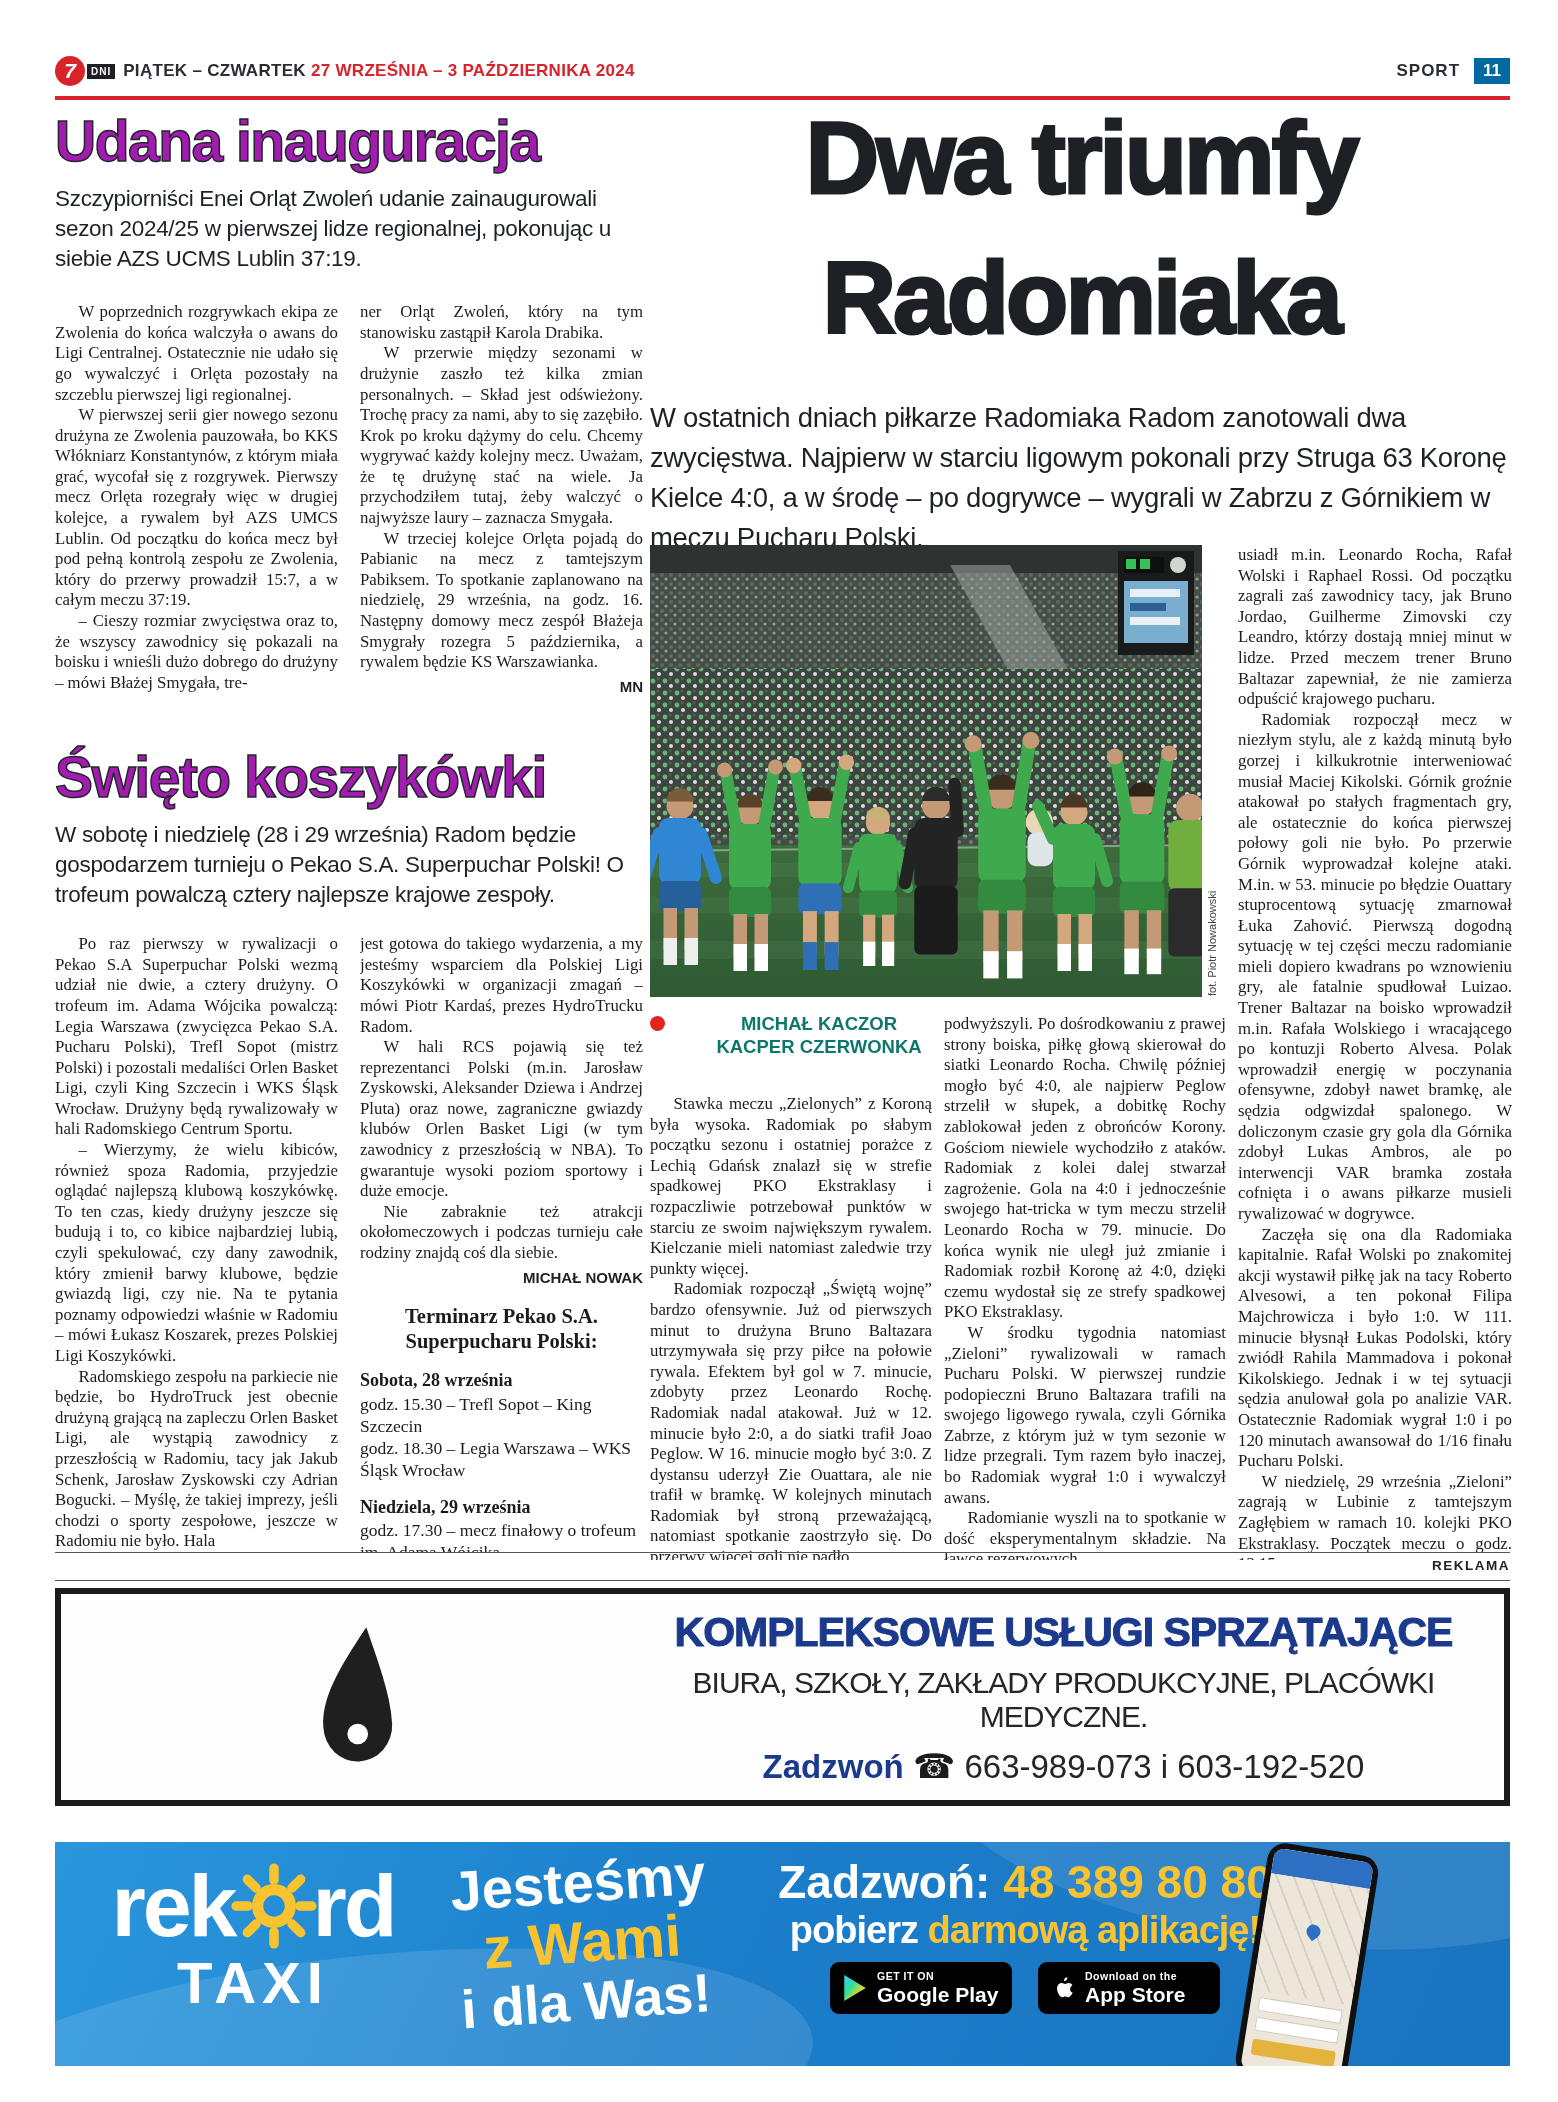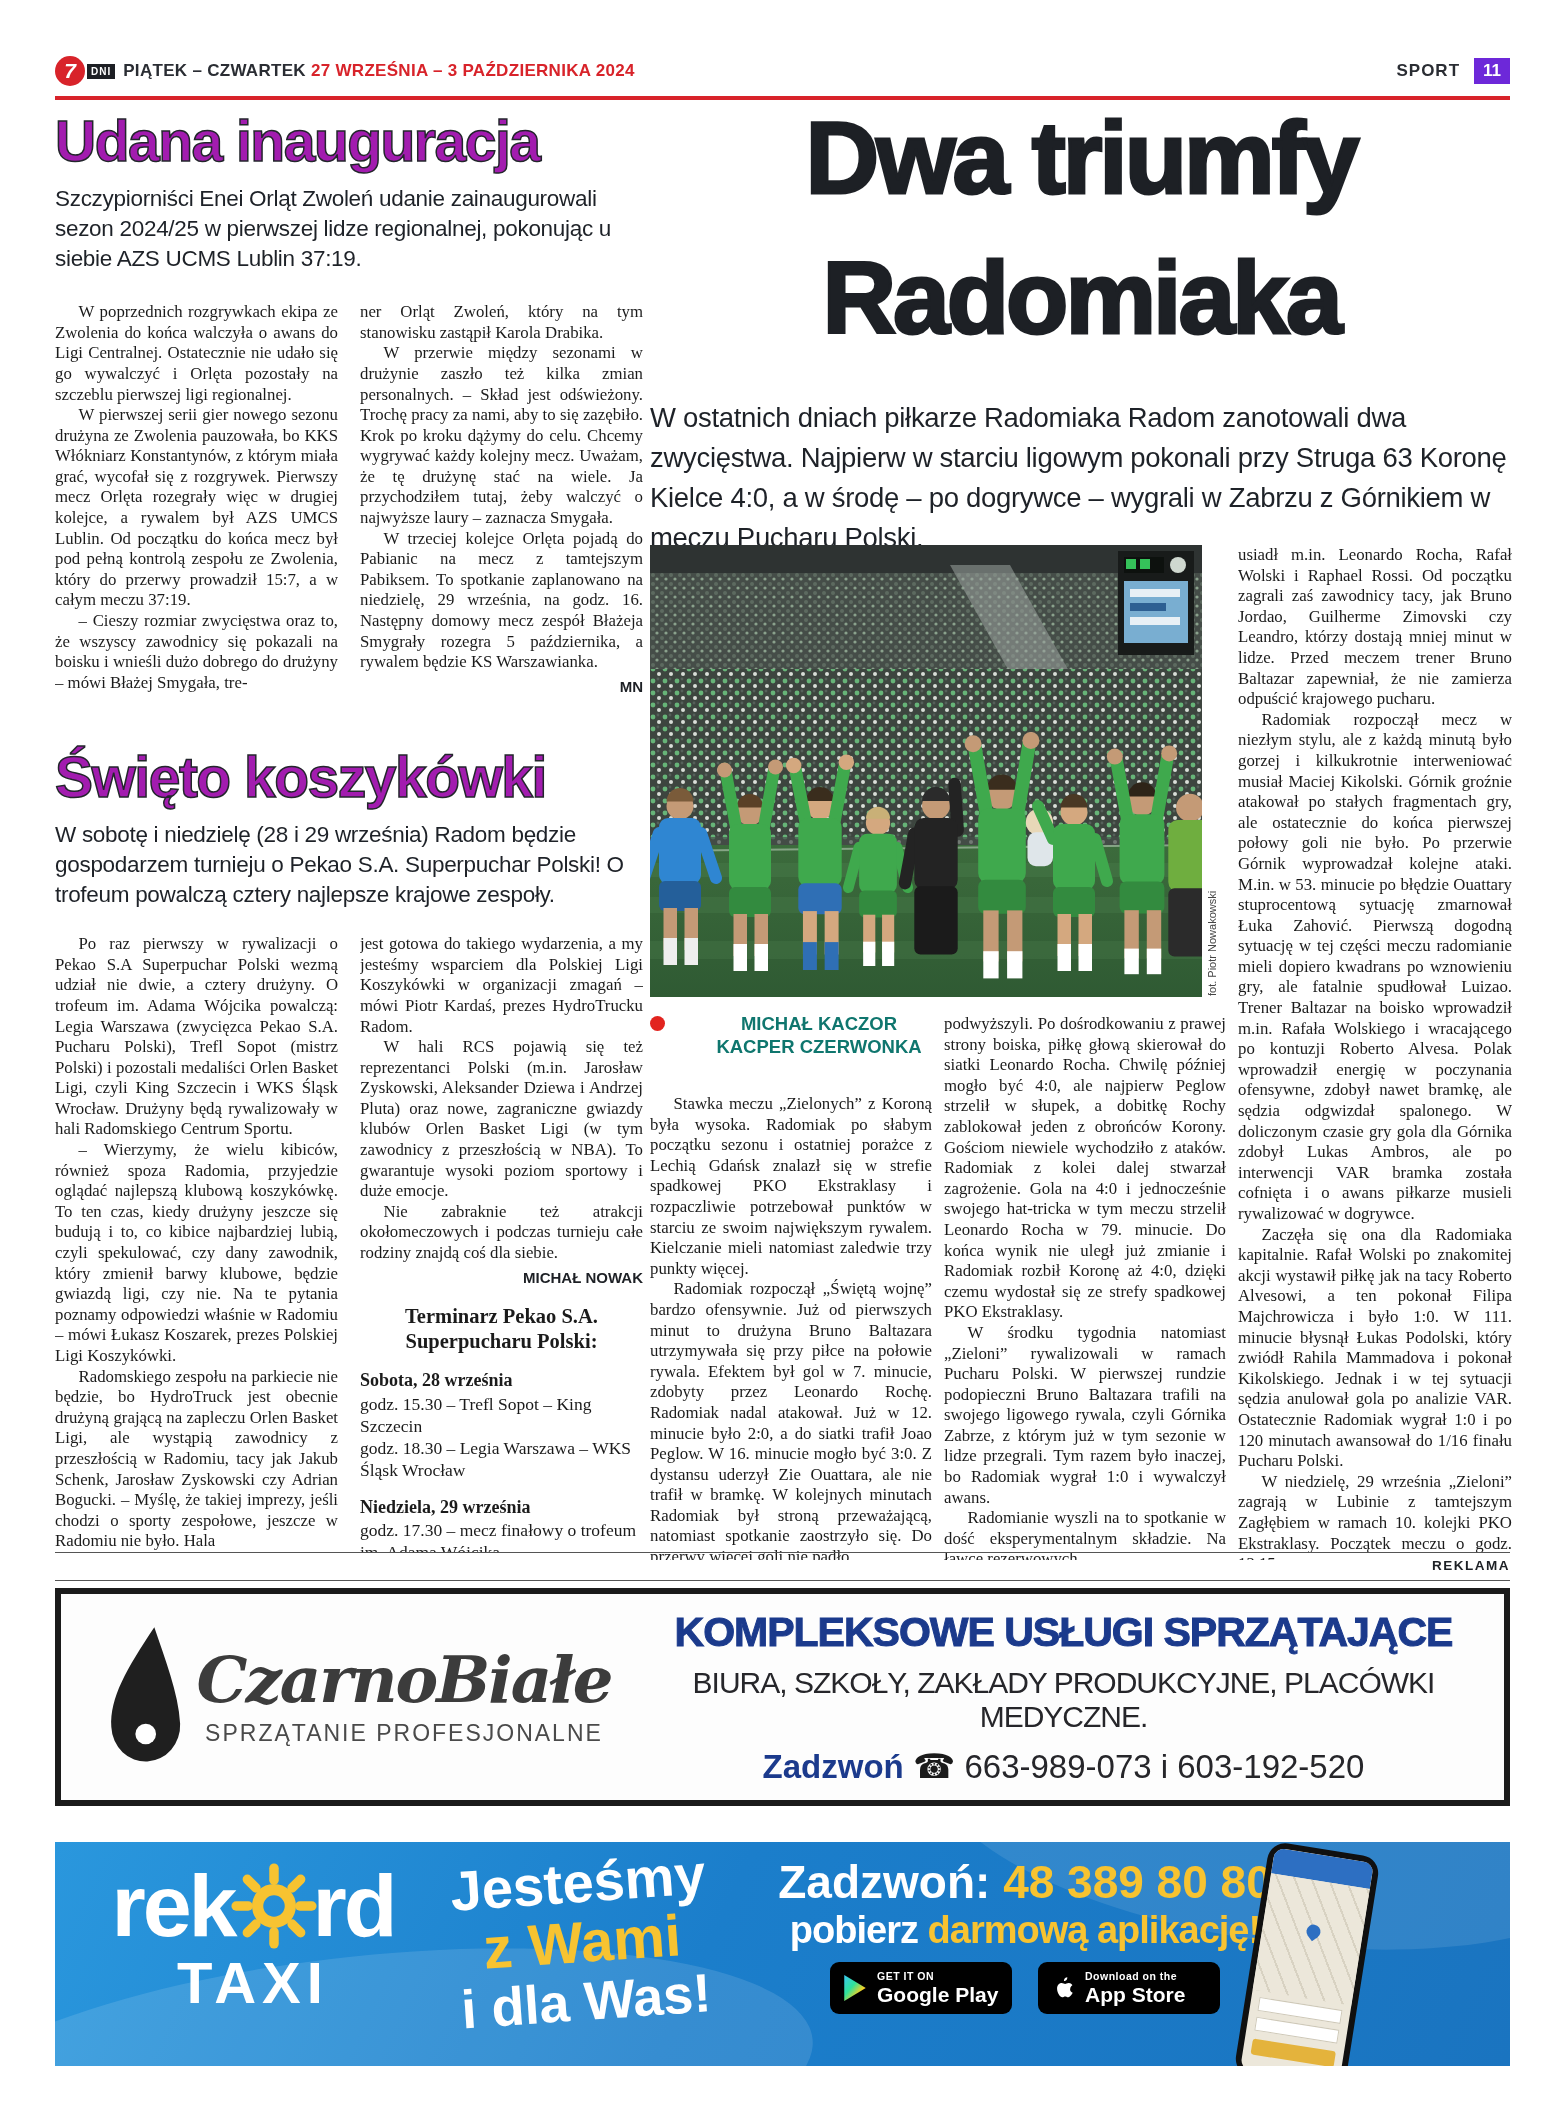--- a/index.html
+++ b/index.html
@@ -13,21 +13,21 @@
          font-family:"Liberation Sans",sans-serif;font-weight:bold;font-size:21px;
          display:flex;align-items:center;justify-content:center;font-style:italic;}
   .logodni{background:#1d1f24;color:#fff;font-family:"Liberation Sans",sans-serif;
            font-weight:bold;font-size:10px;padding:2px 4px;letter-spacing:1px;margin-left:-6px;}
   .hdr-dates{font-family:"Liberation Sans",sans-serif;font-weight:bold;font-size:17px;
              letter-spacing:.3px;color:#2a2d33;white-space:nowrap;}
   .hdr-dates .red{color:#d8232a;}
   .hdr-right{position:absolute;right:0;top:2px;display:flex;align-items:center;gap:14px;}
   .hdr-section{font-family:"Liberation Sans",sans-serif;font-weight:bold;font-size:17px;
                letter-spacing:1px;color:#2a2d33;}
-  .hdr-pagenum{background:#6d28d9;color:#fff;font-family:"Liberation Sans",sans-serif;
+  .hdr-pagenum{background:#0369a1;color:#fff;font-family:"Liberation Sans",sans-serif;
                font-weight:bold;font-size:17px;padding:3px 9px;}
   .hdr-rule{position:absolute;left:55px;right:48px;top:96px;height:4px;background:#d8232a;}
 
   
   .h-left{font-family:"Liberation Sans",sans-serif;font-weight:bold;color:#a21caf;
           font-size:57px;line-height:1.02;letter-spacing:-1.5px;-webkit-text-stroke:1.5px #23262c;margin:0;}
   .lead-left{font-family:"Liberation Sans",sans-serif;font-size:22.5px;line-height:30px;
              color:#1e2228;letter-spacing:-.3px;margin:14px 0 0 0;}
   .h-big{position:absolute;left:650px;top:88px;width:862px;text-align:center;
          font-family:"Liberation Sans",sans-serif;font-weight:bold;color:#1d2025;
@@ -388,24 +388,20 @@
   <div class="rule-thin" style="top:1552px;"></div>
   <div class="reklama">REKLAMA</div>
   <div class="rule-thin" style="top:1580px;"></div>
 
   <div class="ad1">
     <div class="ad1-left">
       <svg class="drop" viewBox="0 0 100 170">
         <path d="M62 4 C30 52 10 86 12 120 a40 42 0 0 0 80 -4 C90 80 74 40 62 4 Z" fill="#1f1f1f"></path>
         <circle cx="52" cy="128" r="12" fill="#ffffff"></circle>
       </svg>
-      <div class="brandblock">
-        <div class="brand-script">CzarnoBiałe</div>
-        <div class="brand-sub">SPRZĄTANIE PROFESJONALNE</div>
-      </div>
     </div>
     <div class="ad1-right">
       <div class="ad1-h">KOMPLEKSOWE USŁUGI SPRZĄTAJĄCE</div>
       <div class="ad1-s">BIURA, SZKOŁY, ZAKŁADY PRODUKCYJNE, PLACÓWKI MEDYCZNE.</div>
       <div class="ad1-c">
         <span class="call">Zadzwoń</span>
         <span class="ph-ic">☎</span>
         <span>663-989-073 i 603-192-520</span>
       </div>
     </div>

